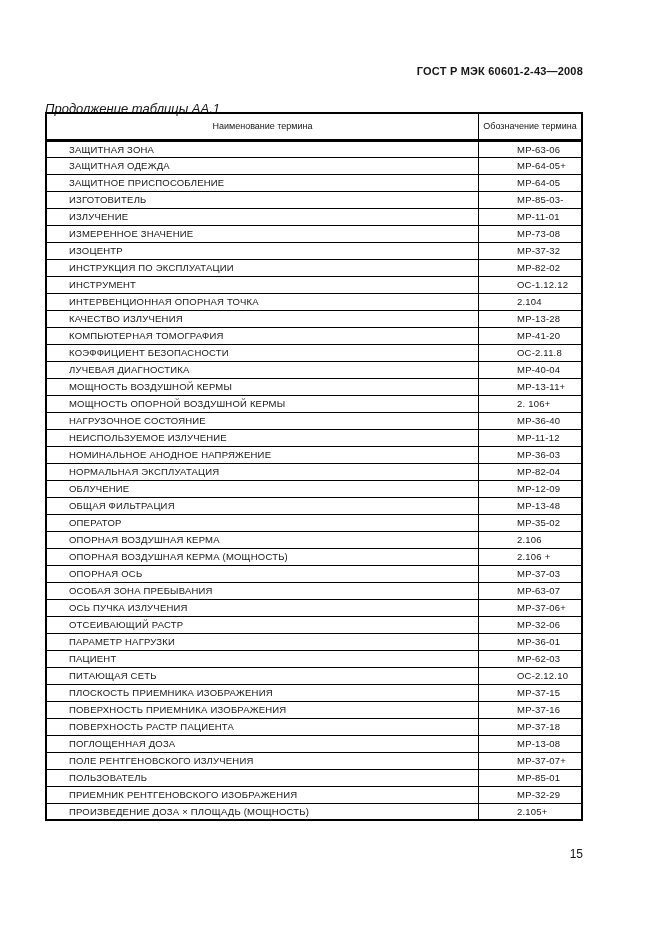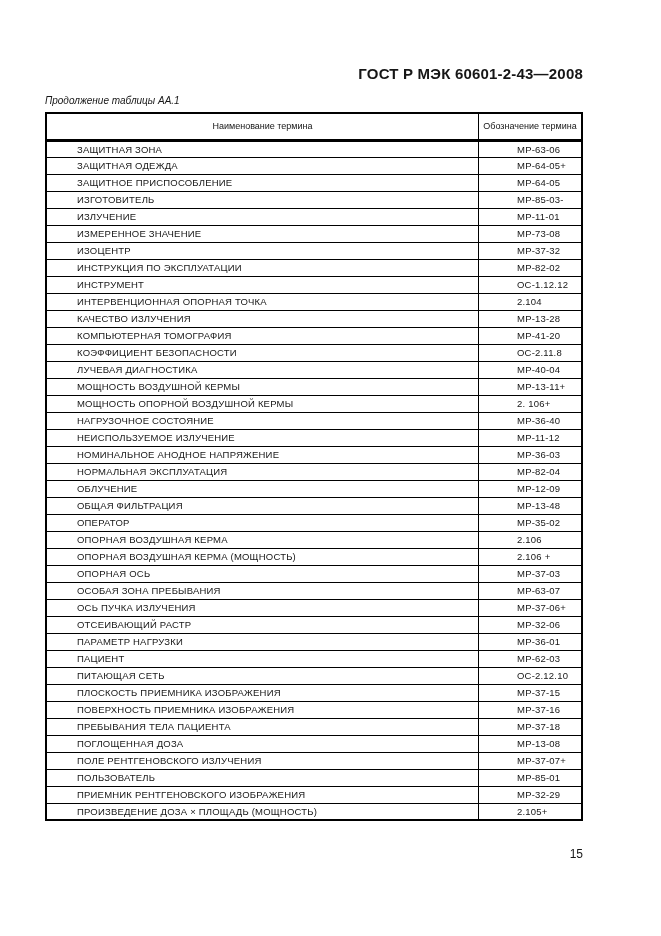--- a/index.html
+++ b/index.html
@@ -10,29 +10,29 @@
     color: #161616;
     position: relative;
     overflow: hidden;
   }
   .doc-header {
     position: absolute;
     top: 65px;
     left: 45px;
     width: 538px;
     text-align: right;
-    font-size: 15px;
+    font-size: 11px;
     font-weight: bold;
     letter-spacing: 0.2px;
   }
   .table-caption {
     position: absolute;
-    top: 95px;
-    left: 45px;
-    font-size: 10px;
+    top: 101px;
+    left: 45px;
+    font-size: 13px;
     font-style: italic;
   }
   table.terms-table {
     position: absolute;
     top: 112px;
     left: 45px;
     width: 538px;
     border-collapse: collapse;
     table-layout: fixed;
     border: 2px solid #000;
@@ -51,21 +51,21 @@
     text-align: center;
     border-bottom: 3px solid #000;
   }
   .col-term { width: 418px; margin-top: 42px; }
   .col-designation { width: 100px; }
   .terms-table td {
     height: 17px;
     font-size: 9.5px;
     letter-spacing: 0.2px;
   }
-  td.term-cell { padding-left: 30px; }
+  td.term-cell { padding-left: 22px; }
   td.designation-cell { padding-left: 38px; }
   .page-number {
     position: absolute;
     top: 847px;
     left: 45px;
     width: 538px;
     text-align: right;
     font-size: 12px;
   }
 </style>
@@ -251,21 +251,21 @@
           <td class="term-cell">ПЛОСКОСТЬ ПРИЕМНИКА ИЗОБРАЖЕНИЯ</td>
           <td class="designation-cell">МР-37-15</td>
         </tr>
 
         <tr>
           <td class="term-cell">ПОВЕРХНОСТЬ ПРИЕМНИКА ИЗОБРАЖЕНИЯ</td>
           <td class="designation-cell">МР-37-16</td>
         </tr>
 
         <tr>
-          <td class="term-cell">ПРЕБЫВАНИЯ ТЕЛА ПАЦИЕНТА</td>
+          <td class="term-cell">ПОВЕРХНОСТЬ РАСТР ПАЦИЕНТА</td>
           <td class="designation-cell">МР-37-18</td>
         </tr>
 
         <tr>
           <td class="term-cell">ПОГЛОЩЕННАЯ ДОЗА</td>
           <td class="designation-cell">МР-13-08</td>
         </tr>
 
         <tr>
           <td class="term-cell">ПОЛЕ РЕНТГЕНОВСКОГО ИЗЛУЧЕНИЯ</td>

